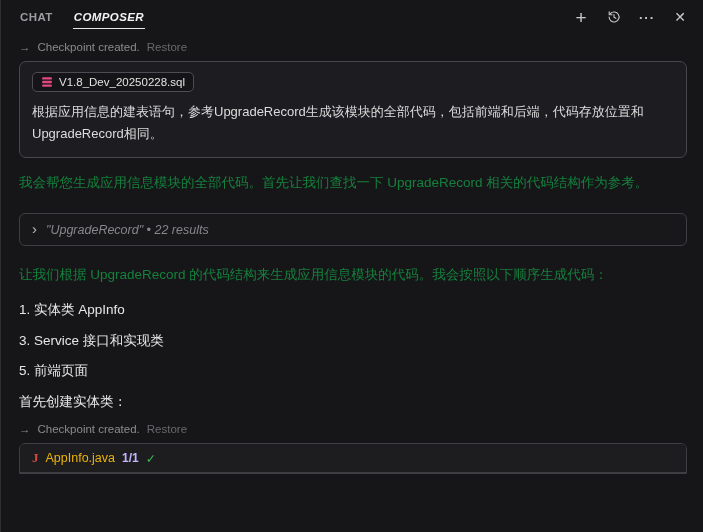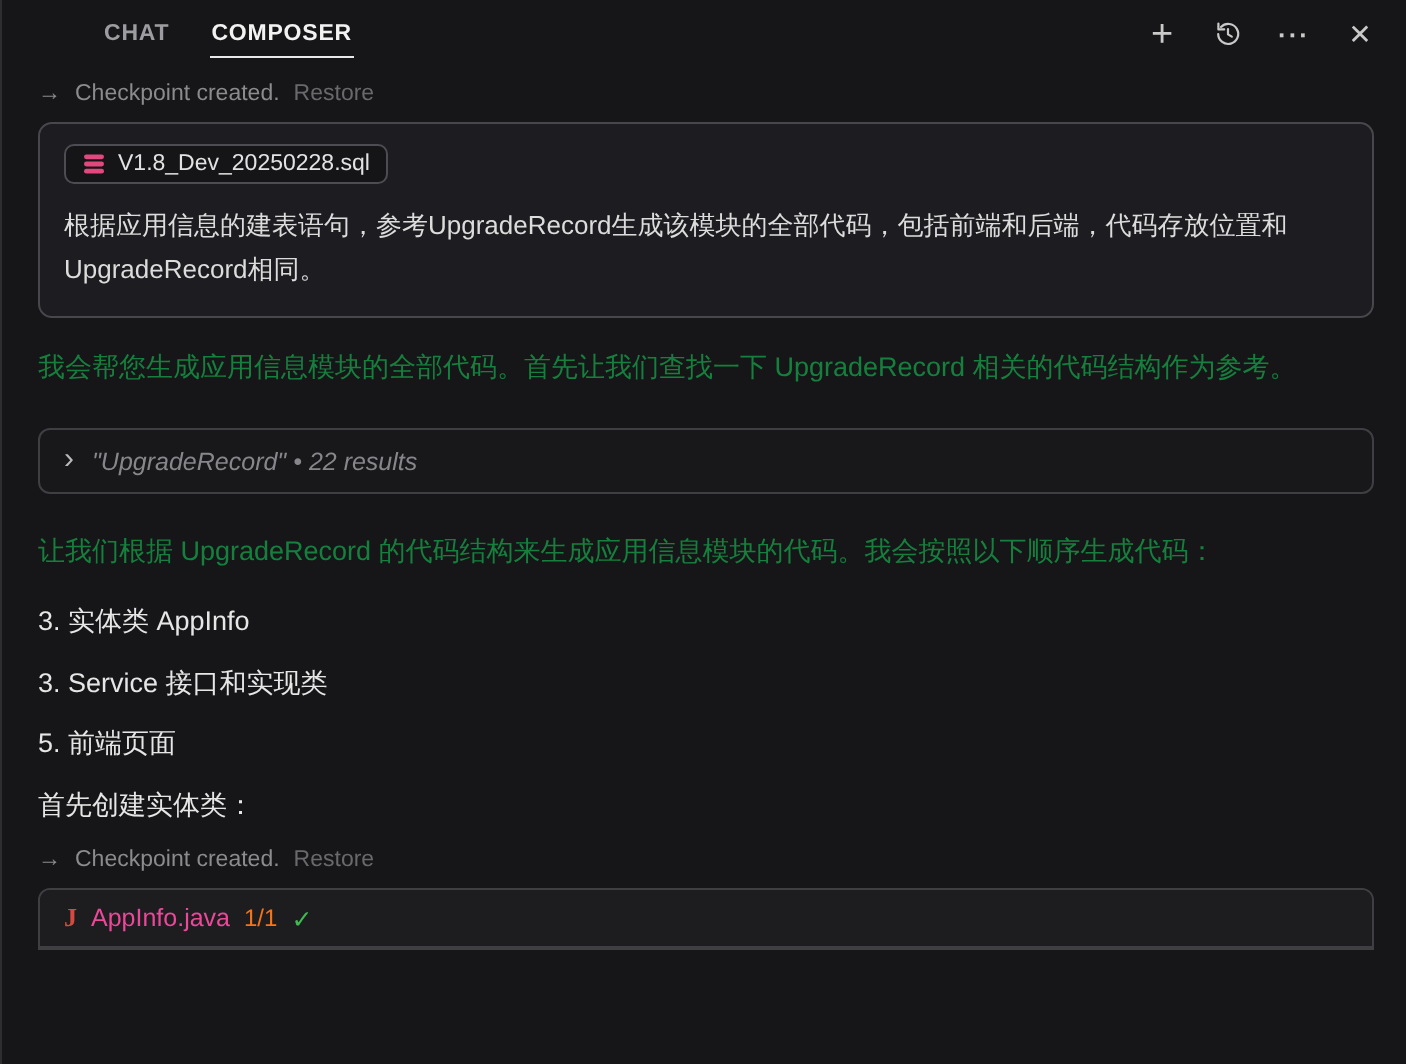--- a/index.html
+++ b/index.html
@@ -8,26 +8,26 @@
     background:#161618;color:#e4e4e4;
     font-family:"Liberation Sans",sans-serif;
     border-left:1px solid #2e2e31;
     position:relative;
   }
   
   .topbar{
     height:34px;display:flex;justify-content:space-between;align-items:center;
     padding:0 14px 0 18px;
   }
-  .tabs{display:flex;gap:19px;align-items:flex-start;height:100%;margin-left:32px;}
+  .tabs{display:flex;gap:19px;align-items:flex-start;height:100%;}
   .tab{
     font-size:11.5px;font-weight:700;letter-spacing:.4px;color:#9d9da1;
     padding:11px 1px 5px;cursor:pointer;border-bottom:1.5px solid transparent;
   }
-  .tab.active{color:#f2f2f2;border-bottom-color:#e8e8e8;}
+  .tab.active{color:#f2f2f2;border-bottom-color:#e8e8e8;font-style:italic;}
   .actions{display:flex;gap:15px;align-items:center;color:#c9c9c9;}
   .icon-btn{display:flex;align-items:center;justify-content:center;width:18px;height:18px;cursor:pointer;font-size:15px;line-height:1;}
   .icon-btn.plus{font-size:19px;font-weight:400;}
   .icon-btn.more{letter-spacing:1px;font-size:13px;font-weight:700;}
   .icon-btn.close{font-size:14px;}
   
   .content{padding:0 16px 0 18px;}
   .checkpoint{
     display:flex;align-items:center;gap:7px;
     font-size:11.5px;color:#8b8b8e;margin:7px 0 8px;
@@ -61,22 +61,22 @@
   .code-block{
     border:1px solid #3e3e43;border-radius:6px 6px 0 0;margin-top:8px;
     overflow:hidden;background:#151517;
   }
   .code-header{
     display:flex;align-items:center;gap:7px;
     background:#1d1d20;border-bottom:1px solid #3e3e43;
     padding:6px 12px;
   }
   .java-icon{color:#d6493f;font-weight:700;font-size:13px;font-family:"Liberation Serif",serif;}
-  .code-filename{font-size:12.5px;color:#ec4899;cursor:pointer;}
-  .code-progress{font-size:12px;color:#f97316;}
+  .code-filename{font-size:12.5px;color:#eab308;cursor:pointer;}
+  .code-progress{font-size:12px;color:#c4b5fd;font-weight:bold;}
   .code-check{font-size:12.5px;color:#3fb950;}
 </style>
 </head>
 <body>
 
 <div class="topbar">
   <div class="tabs">
     <div class="tab">CHAT</div>
     <div class="tab active">COMPOSER</div>
   </div>
@@ -118,21 +118,21 @@
 
   <div class="para">我会帮您生成应用信息模块的全部代码。首先让我们查找一下 UpgradeRecord 相关的代码结构作为参考。</div>
 
   <div class="search-box">
     <span class="chevron">›</span>
     <span class="search-meta">"UpgradeRecord" • 22 results</span>
   </div>
 
   <div class="para">让我们根据 UpgradeRecord 的代码结构来生成应用信息模块的代码。我会按照以下顺序生成代码：</div>
 
-  <div class="step">3. 实体类 AppInfo</div>
+  <div class="step">1. 实体类 AppInfo</div>
   <div class="step">3. Service 接口和实现类</div>
   <div class="step">5. 前端页面</div>
 
   <div class="step">首先创建实体类：</div>
 
   <div class="checkpoint">
     <span>→</span>
     <span>Checkpoint created.</span>
     <span class="restore">Restore</span>
   </div>

